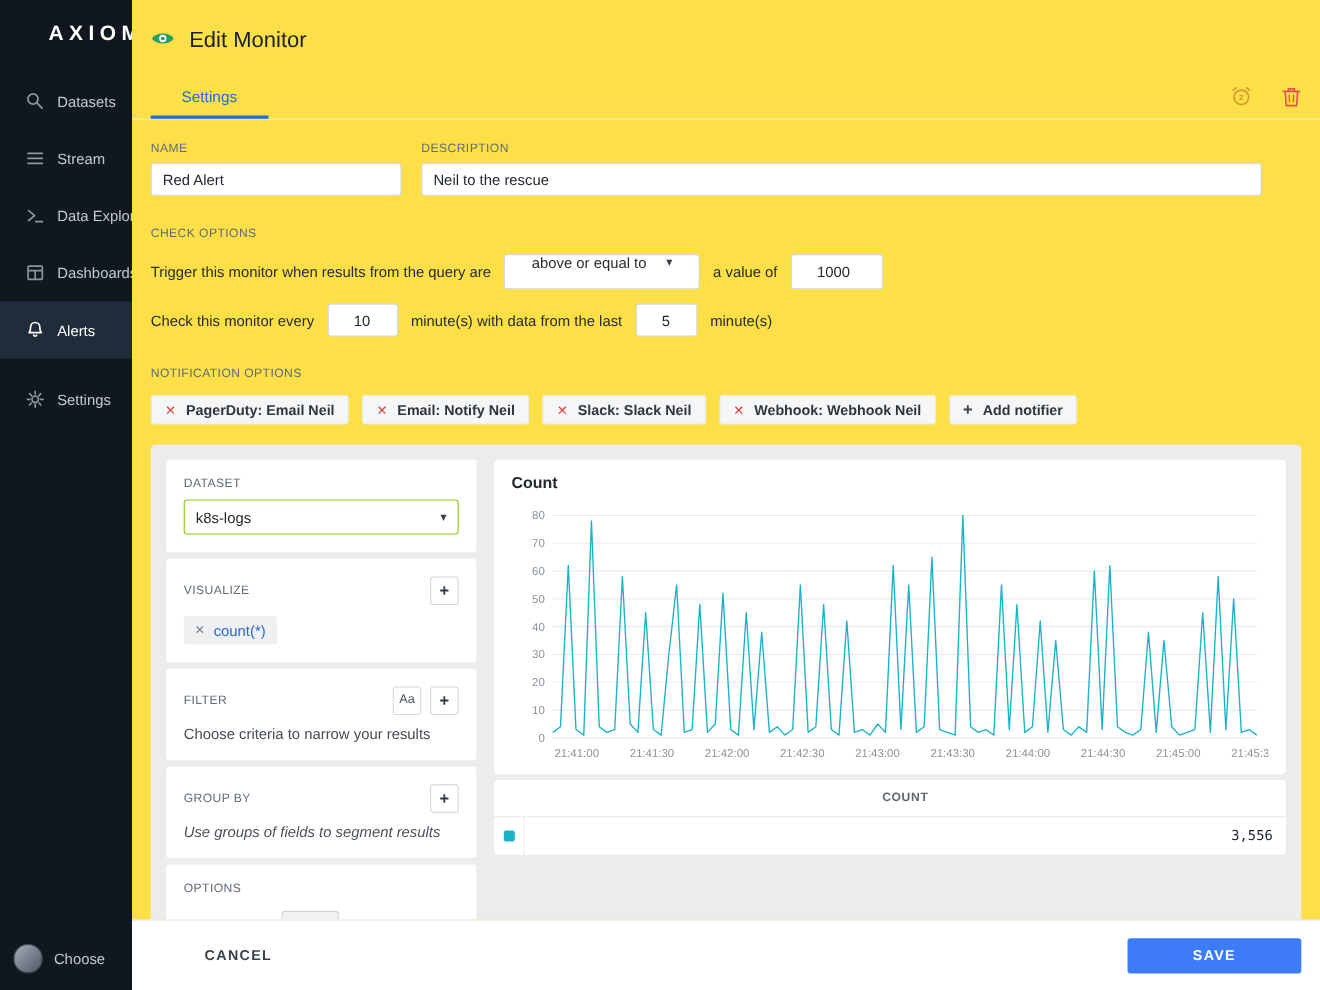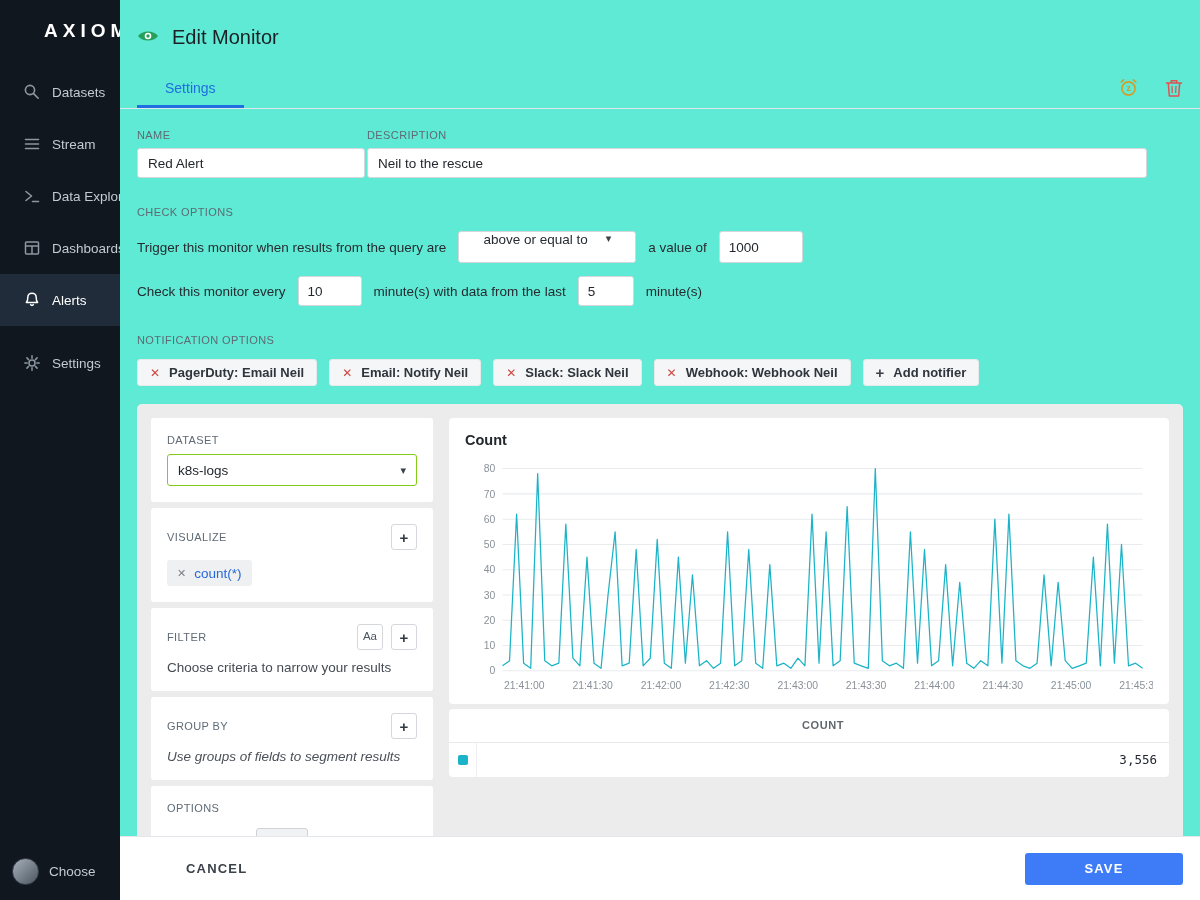--- a/index.html
+++ b/index.html
@@ -12,42 +12,42 @@
   .logo{color:#fff;font-weight:bold;font-size:19px;letter-spacing:5px;padding:20px 0 24px 44px;white-space:nowrap;overflow:hidden}
   .nav-item{display:flex;align-items:center;gap:11px;height:52px;padding-left:23px;font-size:13.5px;color:#c3cad2;cursor:pointer;white-space:nowrap;overflow:hidden}
   .nav-item .icon{display:inline-flex;color:#8d97a1;flex-shrink:0}
   .nav-item.active{background:#202c39;color:#fff}
   .nav-item.active .icon{color:#fff}
   .nav-settings{margin-top:11px}
   .profile{position:absolute;bottom:0;left:0;right:0;display:flex;align-items:center;gap:10px;height:58px;padding-left:12px;font-size:13.5px;color:#c3cad2;cursor:pointer}
   .avatar{width:27px;height:27px;border-radius:50%;background:linear-gradient(135deg,#a8b0b8 0%,#707a85 60%,#4c5560 100%);border:1px solid #39434f;flex-shrink:0}
 
   
-  .main{flex:1;position:relative;background:#5eead4;overflow:hidden}
+  .main{flex:1;position:relative;background:#fde047;overflow:hidden}
   .content{height:calc(100% - 64px);overflow:hidden}
 
   .page-header{display:flex;align-items:center;gap:13px;padding:26px 17px 0}
   .page-title{font-size:20px;font-weight:400;color:#1b2026}
   .tabs-row{display:flex;align-items:flex-end;justify-content:space-between;border-bottom:1px solid #e3e6ea;margin-top:20px;padding:0 17px}
   .tab{color:#1f6fe0;font-size:14px;font-weight:500;padding:11px 28px 9px;border-bottom:3px solid #1f6fe0;cursor:pointer}
   .header-icons{display:flex;align-items:center;gap:26px;padding-bottom:10px}
   .icon-btn{background:none;border:none;cursor:pointer;display:inline-flex;padding:0}
 
   .form-area{padding:0 17px}
-  .fields-row{display:flex;gap:2px;margin-top:20px}
+  .fields-row{display:flex;gap:18px;margin-top:20px}
   .field{display:flex;flex-direction:column}
   .field label{font-size:11px;font-weight:500;color:#5f6a75;letter-spacing:.4px;margin-bottom:7px}
   .field input{height:30px;border:1px solid #d3d7db;border-radius:3px;padding:0 10px;font-size:13.5px;color:#23282e;font-family:"Liberation Sans",sans-serif;outline:none}
   .name-field input{width:228px}
   .desc-field{flex:1;margin-right:36px}
   .section-label{font-size:11px;font-weight:500;color:#5f6a75;letter-spacing:.4px;margin-top:28px}
   .inline-row{display:flex;align-items:center;gap:12px;margin-top:13px;font-size:13.5px;color:#262b31}
   .select{display:inline-flex;justify-content:space-between;gap:18px;min-width:140px;height:32px;border:1px solid #d3d7db;border-radius:3px;padding:0 24px;background:#fff;cursor:pointer}
   .select .caret{font-size:11px;color:#3a4149}
-  .num{border:1px solid #d3d7db;border-radius:3px;padding:0 9px;font-size:13.5px;color:#23282e;font-family:"Liberation Sans",sans-serif;outline:none}
+  .num{border:1px solid #d3d7db;border-radius:3px;padding:0 23px;font-size:13.5px;color:#23282e;font-family:"Liberation Sans",sans-serif;outline:none}
   .threshold{width:84px;height:32px}
   .interval{width:64px;height:30px}
   .range{width:56px;height:30px}
 
   .chips-row{display:flex;align-items:center;gap:12px;margin-top:13px;flex-wrap:wrap}
   .chip{display:inline-flex;align-items:center;gap:9px;height:27px;padding:0 12px;background:#f5f6f7;border:1px solid #e7e9eb;border-radius:3px;font-size:13px;font-weight:700;color:#2f353c;cursor:pointer}
   .chip .x{color:#d0453e;font-size:12px;font-weight:400;line-height:1}
   .chip.add{font-weight:600}
   .chip .plus{font-size:15px;font-weight:700;color:#3a4149;line-height:1}
 

